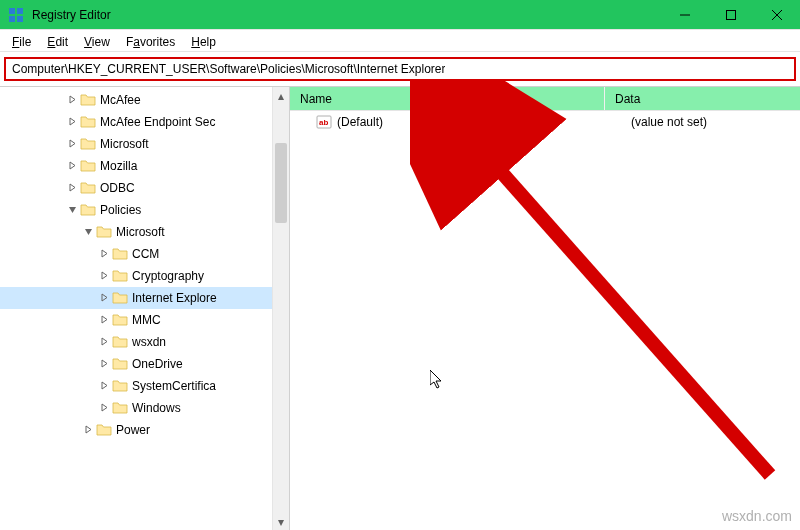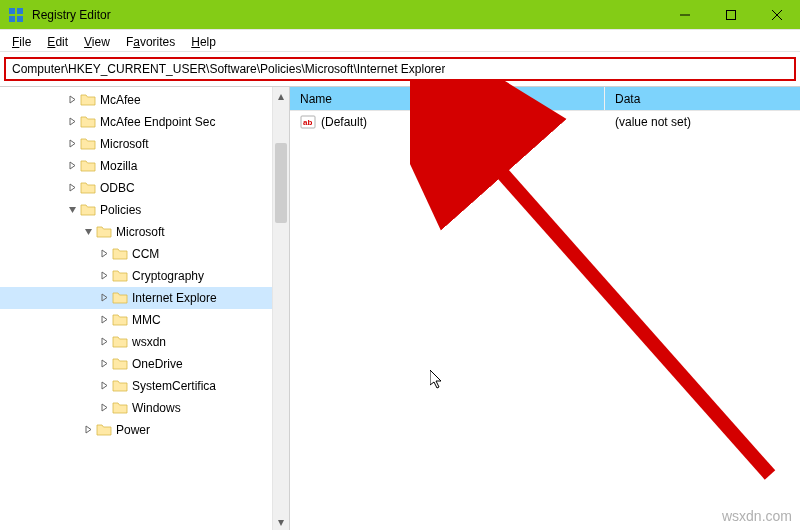--- a/index.html
+++ b/index.html
@@ -8,21 +8,21 @@
       font-size: 12px;
       background: #fff;
       width: 800px;
       height: 530px;
       overflow: hidden;
       position: relative;
     }
     
     .titlebar {
       height: 30px;
-      background: #84cc16;
+      background: #22c55e;
       display: flex;
       align-items: center;
       border-bottom: 1px solid #e5e5e5;
     }
     .titlebar .app-icon {
       width: 16px; height: 16px;
       margin: 0 8px;
       display: inline-flex;
       align-items: center;
       justify-content: center;
@@ -141,34 +141,34 @@
       flex: 1;
       display: flex;
       flex-direction: column;
       position: relative;
     }
     .list-header {
       display: flex;
       height: 24px;
       align-items: flex-end;
       border-bottom: 1px solid #e5e5e5;
-      background: #7dd3fc;
+      background: #86efac;
     }
     .col {
       padding: 0 10px;
       font-size: 12px;
       color: #000;
       border-right: 1px solid #f0f0f0;
       height: 100%;
       display:flex; align-items:center;
     }
     .col-name { width: 160px; }
     .col-type { width: 155px; }
     .col-data { flex: 1; border-right: none; }
-    .list-body { flex:1; position:relative; }
+    .list-body { flex:1; position:relative;margin-left:16px; }
     .list-row {
       display: flex;
       height: 22px;
       align-items: center;
     }
     .cell { padding: 0 10px; font-size:12px; display:flex; align-items:center; }
     .cell-name { width:160px; gap:5px; }
     .cell-type { width:155px; }
     .cell-data { flex:1; }
     .value-icon { width:16px; height:16px; display:inline-flex; }

